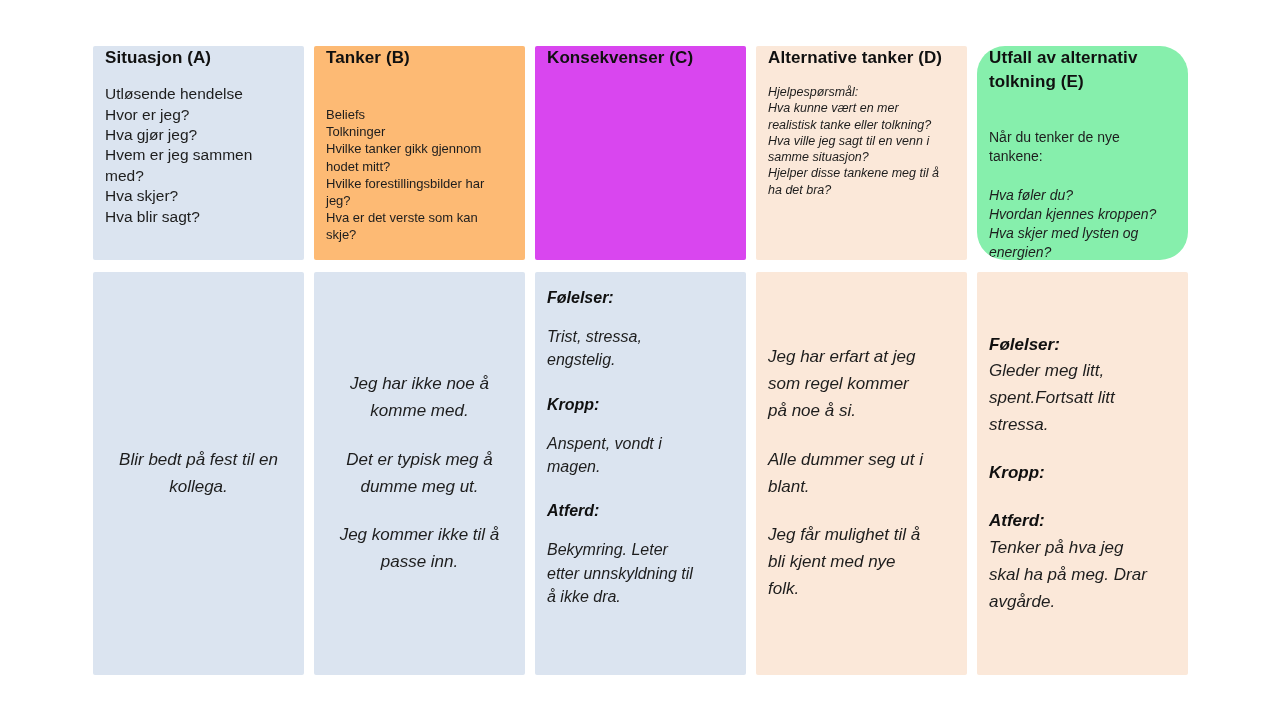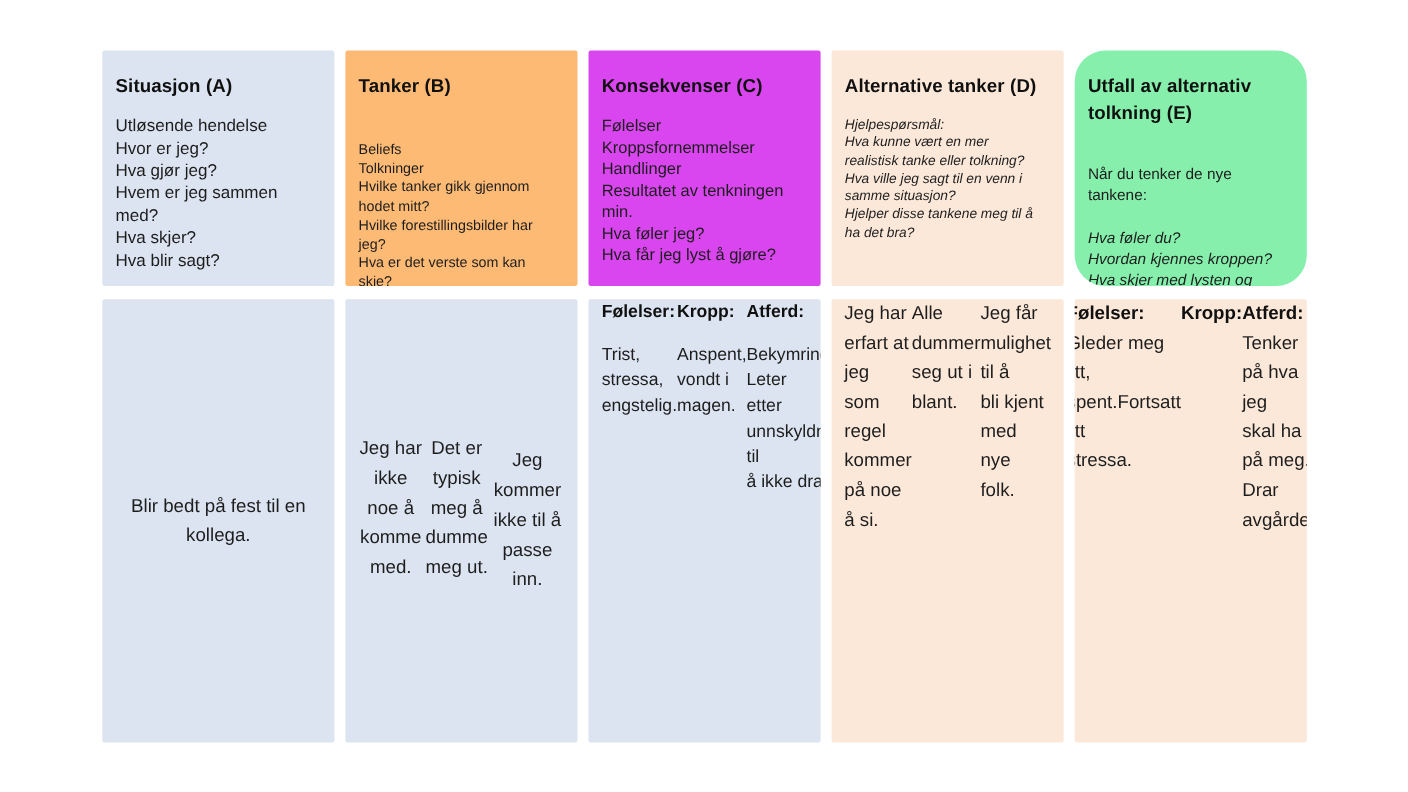--- a/index.html
+++ b/index.html
@@ -15,21 +15,21 @@
     position: absolute; left: 93px; top: 46px;
     display: grid;
     grid-template-columns: repeat(5, 211px);
     grid-template-rows: 214px 403px;
     column-gap: 10px;
     row-gap: 12px;
   }
   .cell {
     box-sizing: border-box;
     border-radius: 2px;
-    padding: 21px 12px;
+    padding: 0 12px;
     overflow: hidden;
   }
   
   .h-title {
     font-weight: 700;
     font-size: 17px;
     line-height: 1.42;
     color: #101010;
     margin: 0 0 14px 0;
     letter-spacing: 0.1px;
@@ -37,21 +37,23 @@
   .h-text { white-space: pre-line; }
   .hA { font-size: 15.5px; line-height: 1.32; }
   .hB { font-size: 13px;   line-height: 1.32; margin-top: 36px; }
   .hC { font-size: 15px;   line-height: 1.30; }
   .hD { font-size: 12.5px; line-height: 1.30; font-style: italic; }
   .hE { font-size: 14px;   line-height: 1.38; }
   .hE-italic { font-style: italic; }
   
   .body-cell {
     display: flex;
-    padding: 0 12px;
+    flex-direction: column;
+    padding: 14px 12px;
+    font-style: italic;
   }
   .center-both { justify-content: center; align-items: center; text-align: center; }
   .center-v { justify-content: center; }
   .body17 { font-size: 17px; line-height: 1.58; }
   .body16 { font-size: 16px; line-height: 1.45; }
   .para { white-space: pre-line; margin: 0 0 22px 0; }
   .para:last-child { margin-bottom: 0; }
   .block { margin: 0 0 21px 0; }
   .block:last-child { margin-bottom: 0; }
   .lbl { font-weight: 700; color: #101010; }
@@ -81,27 +83,20 @@
 Hvilke tanker gikk gjennom
 hodet mitt?
 Hvilke forestillingsbilder har
 jeg?
 Hva er det verste som kan
 skje?</div>
   </div>
 
   <div class="cell" style="background: #d946ef;">
     <div class="h-title">Konsekvenser (C)</div>
-    <div class="h-text hC">Følelser
-Kroppsfornemmelser
-Handlinger
-Resultatet av tenkningen
-min.
-Hva føler jeg?
-Hva får jeg lyst å gjøre?</div>
   </div>
 
   <div class="cell" style="background: rgb(251, 232, 217);">
     <div class="h-title">Alternative tanker (D)</div>
     <div class="h-text hD">Hjelpespørsmål:
 Hva kunne vært en mer
 realistisk tanke eller tolkning?
 Hva ville jeg sagt til en venn i
 samme situasjon?
 Hjelper disse tankene meg til å

